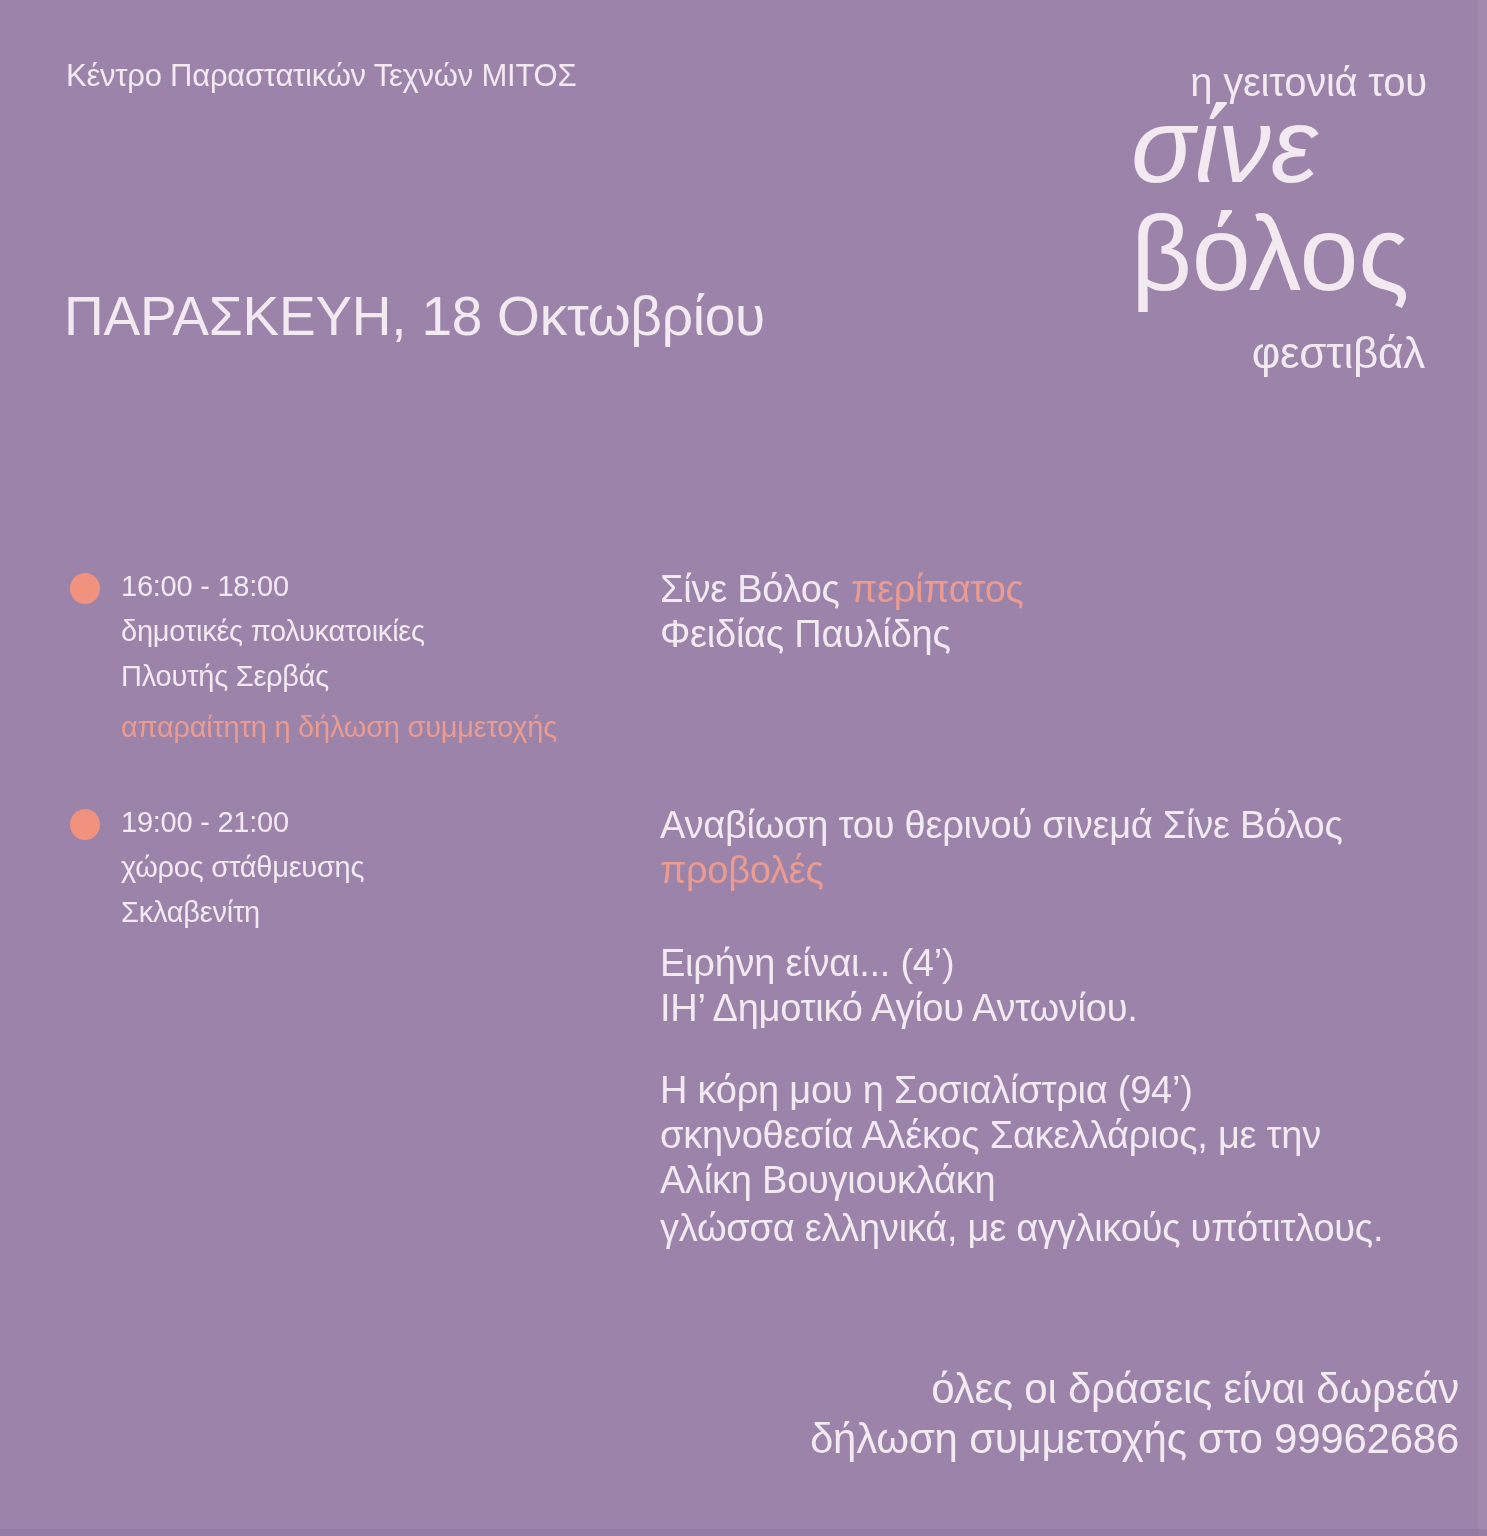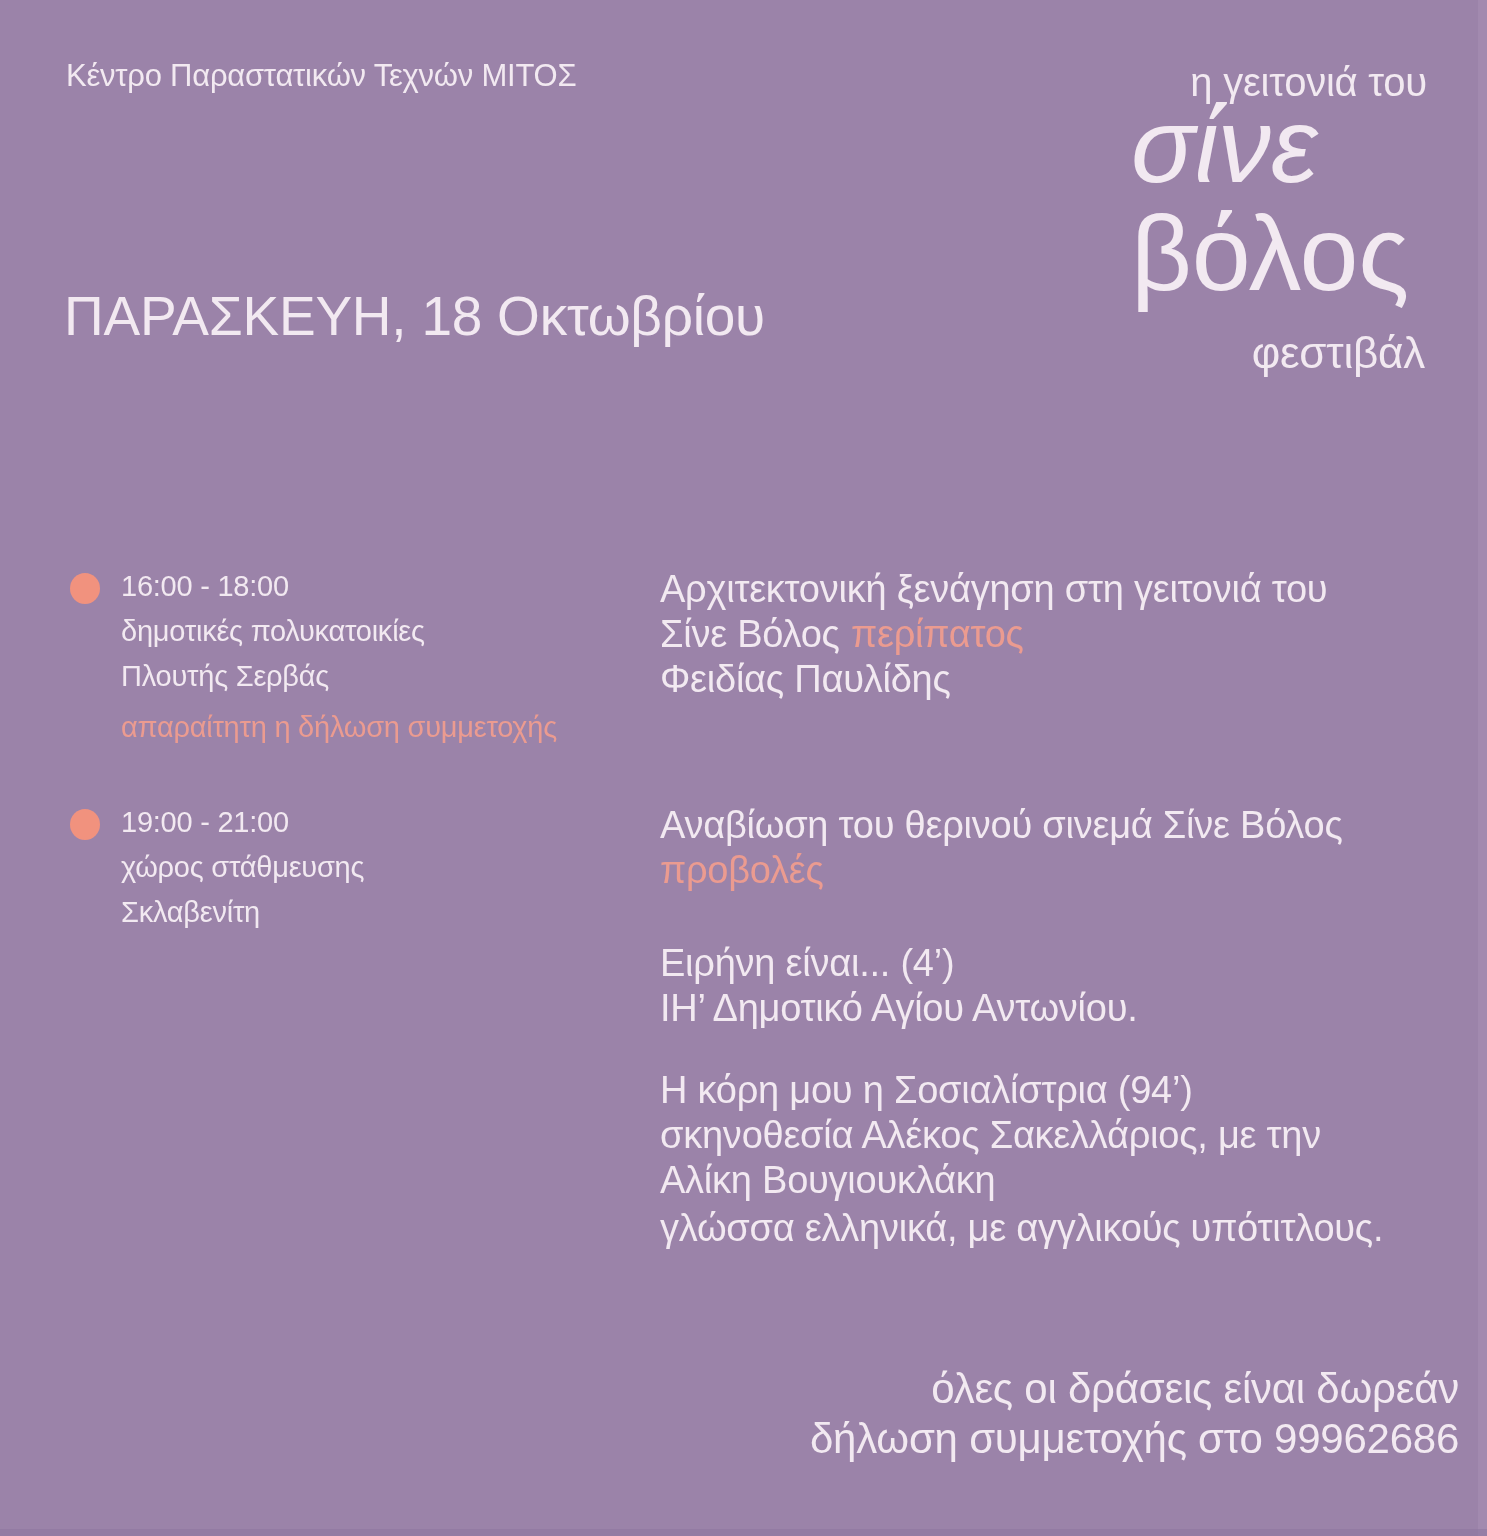--- a/index.html
+++ b/index.html
@@ -78,21 +78,20 @@
   <div class="schedule-entry entry-2">
     <span class="dot"></span>
     <div class="entry-text">
       <div class="nowrap">19:00 - 21:00</div>
       <div class="nowrap">χώρος στάθμευσης</div>
       <div class="nowrap">Σκλαβενίτη</div>
     </div>
   </div>
 
   <div class="block block-1">
-    <div class="nowrap">Αρχιτεκτονική ξενάγηση στη γειτονιά του</div>
     <div class="nowrap"><span>Σίνε Βόλος</span><span class="tag">περίπατος</span></div>
     <div class="nowrap">Φειδίας Παυλίδης</div>
   </div>
 
   <div class="block block-2">
     <div class="nowrap">Αναβίωση του θερινού σινεμά Σίνε Βόλος</div>
     <div class="tagline nowrap">προβολές</div>
   </div>
 
   <div class="block block-3">

